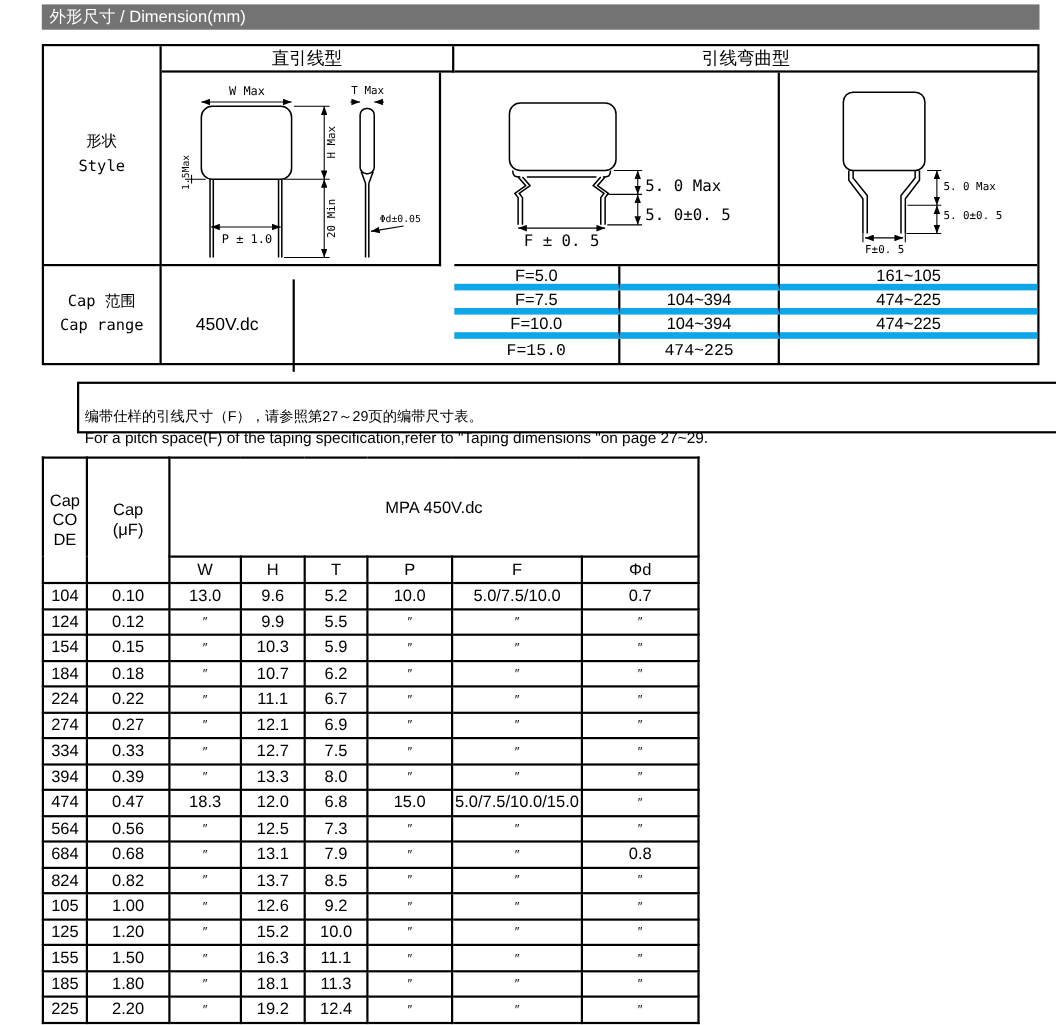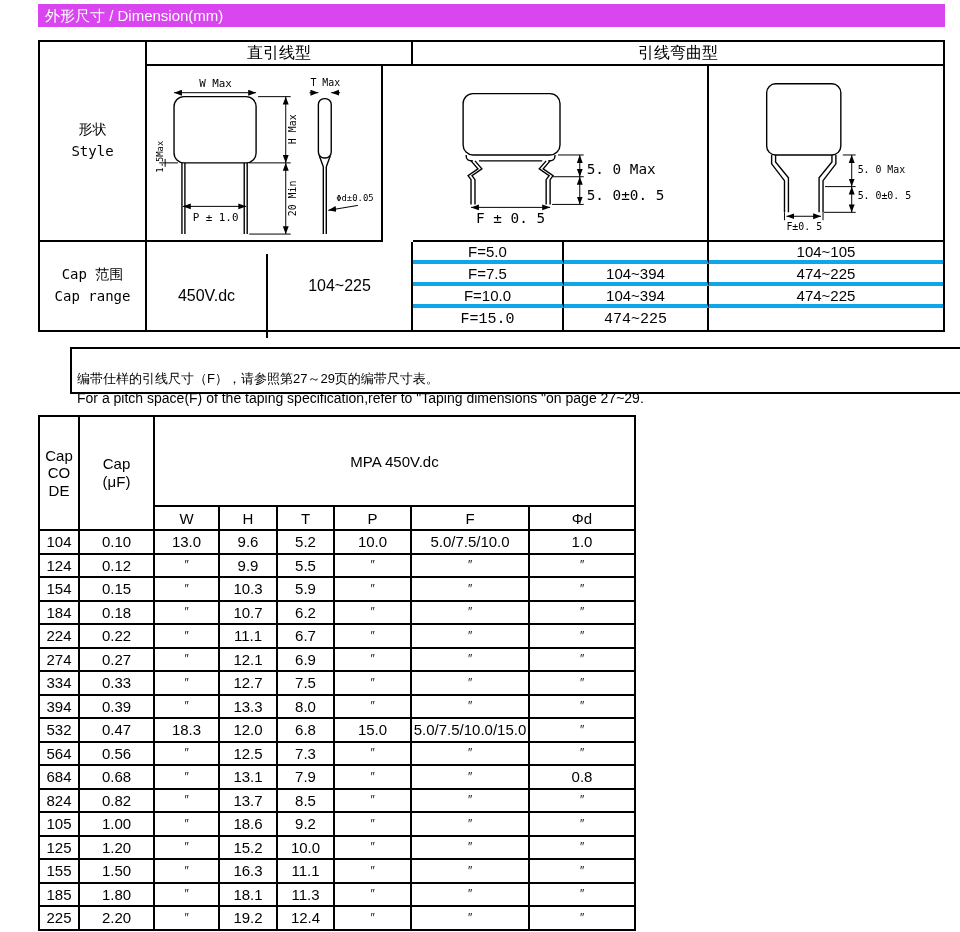--- a/index.html
+++ b/index.html
@@ -17,21 +17,21 @@
   .sc { position:absolute; box-sizing:border-box; border-right:2px solid #000;
         border-bottom:2px solid #000; display:flex; flex-direction:column;
         align-items:center; justify-content:center; }
   .sc.no-r { border-right:none; } .sc.no-b { border-bottom:none; }
   .hdr-cjk { font-family:"DejaVu Serif", serif; font-size:16px; }
   .mono-cell { font-family:"DejaVu Sans Mono", monospace; font-size:14px; line-height:1.55; }
   .big-val { font-size:16px; }
   .f-grid { display:grid; grid-template-columns:151px 145px 1fr; grid-auto-rows:22px;
             padding:0 !important; }
   .f-grid { flex-direction:row; align-items:stretch; justify-content:flex-start; }
-  .f-cell { border-right:2px solid #000; border-bottom:4px solid #0ea5e9; box-sizing:border-box;
+  .f-cell { border-right:2px solid #000; border-bottom:6px solid #0ea5e9; box-sizing:border-box;
             display:flex; align-items:center; justify-content:center; font-size:15px; }
   .f-grid .f-cell:nth-child(3n) { border-right:none; }
   .f-grid .f-cell:nth-child(n+10) { border-bottom:none;font-family:Liberation Mono, monospace; }
 
   
   svg { display:block; }
   .ln  { fill:none; stroke:#000; stroke-width:1.4px; }
   .dim { fill:none; stroke:#000; stroke-width:1px; }
   .mk  { fill:#000; stroke:none; }
   svg text { fill:#000; font-family:"DejaVu Sans Mono", monospace; }
@@ -55,36 +55,36 @@
   .th-code div { width:33px; margin:0 auto; word-break:break-all; line-height:1.15; }
   .th-uf div { width:44px; margin:0 auto; line-height:1.2; }
   .th-series { font-size:16px; }
   .dim-table td.ditto { font-size:12px; color:#111; }
 </style>
 </head>
 <body>
 
 <div class="page">
 
-  <div class="title-bar" style="left:38px;top:4px;width:907px;height:23px;background:#d946ef;color:#FFFFFF;">
+  <div class="title-bar" style="left:38px;top:4px;width:907px;height:23px;background:#737373;color:#FFFFFF;">
     <span>外形尺寸 / Dimension(mm)</span>
   </div>
 
   <div class="spec-table">
 
     <div class="sc mono-cell" style="left:0;top:0;width:107px;height:200px;">
       <div>形状</div>
       <div>Style</div>
     </div>
 
     <div class="sc hdr-cjk" style="left:107px;top:0;width:266px;height:24px;">直引线型</div>
 
     <div class="sc hdr-cjk no-r" style="left:373px;top:0;width:530px;height:24px;">引线弯曲型</div>
 
-    <div class="sc" style="left:107px;top:24px;width:236px;height:176px;">
+    <div class="sc" style="left:107px;top:24px;width:254px;height:176px;">
       <svg width="266" height="176" viewBox="0 0 266 176">
         <defs>
           <marker id="aAe" markerWidth="8" markerHeight="7" refX="8" refY="3" orient="auto" markerUnits="userSpaceOnUse">
               <path class="mk" d="M0,0 L8,3 L0,6 Z"></path>
             </marker>
           <marker id="aAs" markerWidth="8" markerHeight="7" refX="0" refY="3" orient="auto" markerUnits="userSpaceOnUse">
               <path class="mk" d="M8,0 L0,3 L8,6 Z"></path>
             </marker>
         </defs>
         <g>
@@ -174,26 +174,25 @@
       </svg>
     </div>
 
     <div class="sc mono-cell no-b" style="left:0;top:200px;width:107px;height:88px;">
       <div>Cap 范围</div>
       <div>Cap range</div>
     </div>
 
     <div class="sc big-val no-b" style="left:107px;top:200px;width:121px;height:84px;margin-top:12px;">450V.dc</div>
 
-    <div class="sc big-val no-b" style="left:228px;top:200px;width:145px;height:88px;">104~225</div>
 
     <div class="sc f-grid no-r no-b" style="left:373px;top:200px;width:530px;height:88px;">
         <div class="f-cell">F=5.0</div>
         <div class="f-cell"></div>
-        <div class="f-cell">104~105</div>
+        <div class="f-cell">161~105</div>
         <div class="f-cell">F=7.5</div>
         <div class="f-cell">104~394</div>
         <div class="f-cell">474~225</div>
         <div class="f-cell">F=10.0</div>
         <div class="f-cell">104~394</div>
         <div class="f-cell">474~225</div>
         <div class="f-cell">F=15.0</div>
         <div class="f-cell">474~225</div>
         <div class="f-cell"></div>
       </div>
@@ -236,21 +235,21 @@
     </thead>
     <tbody>
         <tr>
           <td>104</td>
           <td>0.10</td>
           <td>13.0</td>
           <td>9.6</td>
           <td>5.2</td>
           <td>10.0</td>
           <td>5.0/7.5/10.0</td>
-          <td>1.0</td>
+          <td>0.7</td>
         </tr>
         <tr>
           <td>124</td>
           <td>0.12</td>
           <td class="ditto">″</td>
           <td>9.9</td>
           <td>5.5</td>
           <td class="ditto">″</td>
           <td class="ditto">″</td>
           <td class="ditto">″</td>
@@ -309,21 +308,21 @@
           <td>394</td>
           <td>0.39</td>
           <td class="ditto">″</td>
           <td>13.3</td>
           <td>8.0</td>
           <td class="ditto">″</td>
           <td class="ditto">″</td>
           <td class="ditto">″</td>
         </tr>
         <tr>
-          <td>532</td>
+          <td>474</td>
           <td>0.47</td>
           <td>18.3</td>
           <td>12.0</td>
           <td>6.8</td>
           <td>15.0</td>
           <td>5.0/7.5/10.0/15.0</td>
           <td class="ditto">″</td>
         </tr>
         <tr>
           <td>564</td>
@@ -352,21 +351,21 @@
           <td>13.7</td>
           <td>8.5</td>
           <td class="ditto">″</td>
           <td class="ditto">″</td>
           <td class="ditto">″</td>
         </tr>
         <tr>
           <td>105</td>
           <td>1.00</td>
           <td class="ditto">″</td>
-          <td>18.6</td>
+          <td>12.6</td>
           <td>9.2</td>
           <td class="ditto">″</td>
           <td class="ditto">″</td>
           <td class="ditto">″</td>
         </tr>
         <tr>
           <td>125</td>
           <td>1.20</td>
           <td class="ditto">″</td>
           <td>15.2</td>

